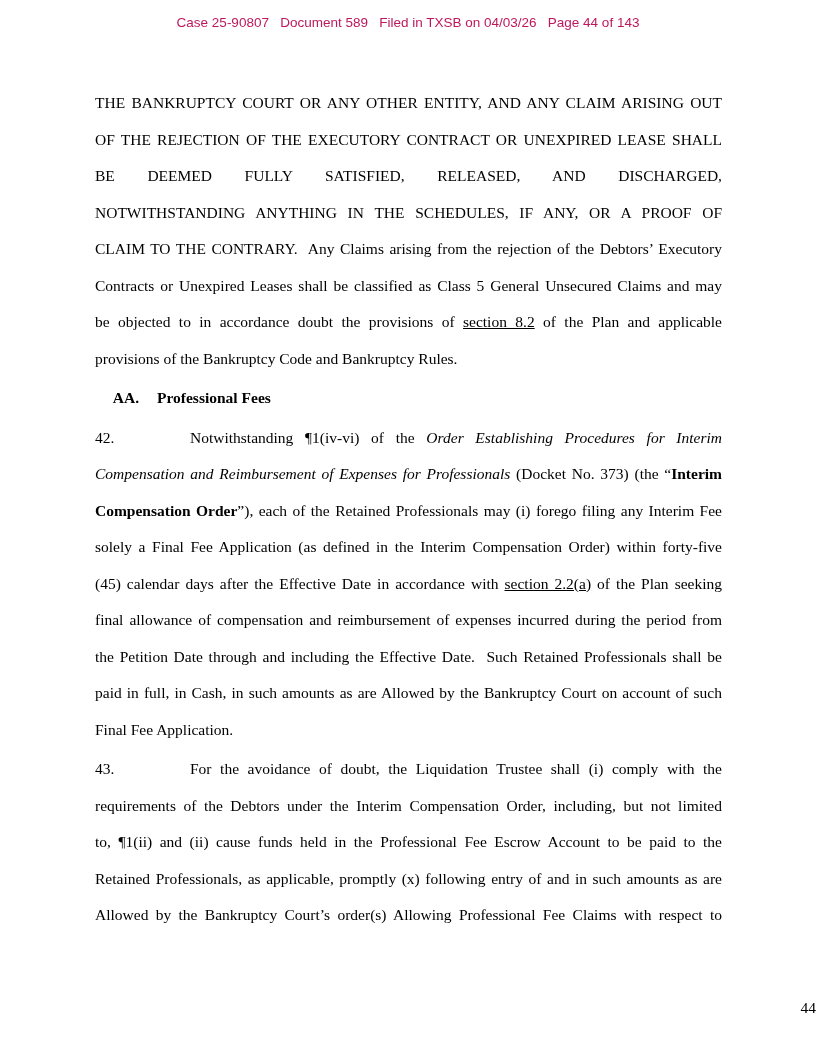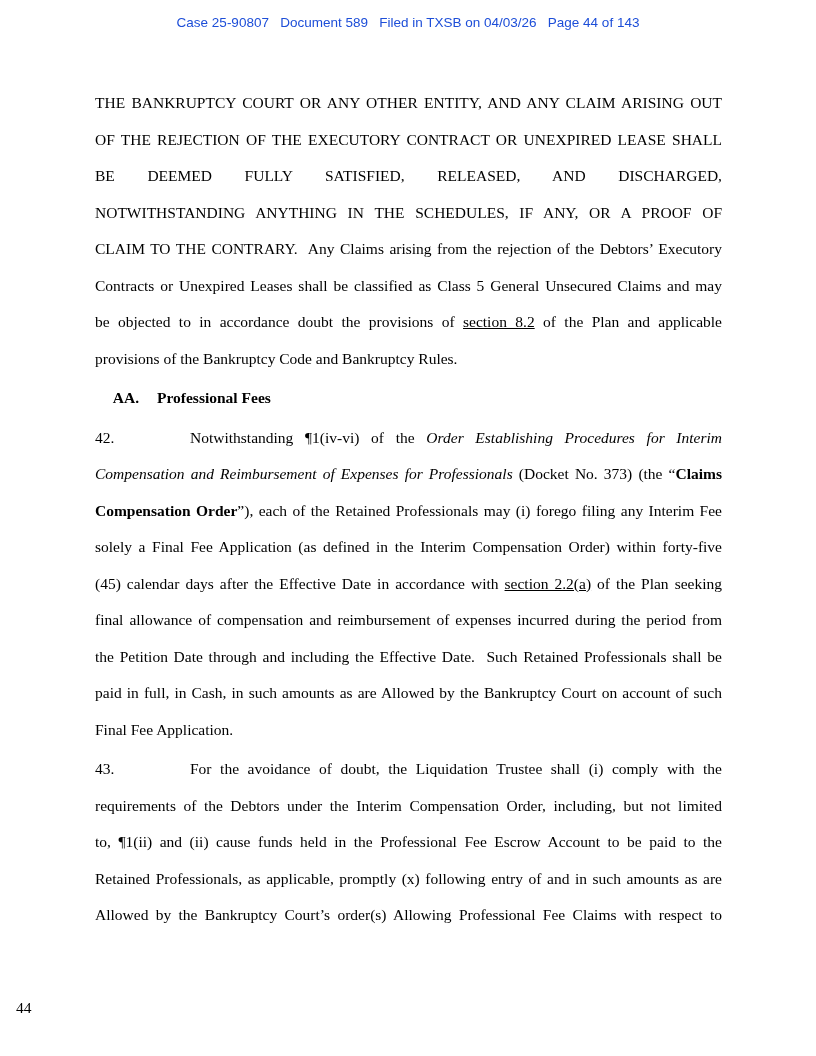--- a/index.html
+++ b/index.html
@@ -44,49 +44,49 @@
     display: inline-block;
     text-align: center;
     vertical-align: baseline;
   }
   .b { font-weight: bold; }
   .i { font-style: italic; }
   .u { text-decoration: underline; margin-top: 44px; }
   .page-footer {
     position: absolute;
     top: 999px;
-    left: 16px;
+    left: 10px;
     right: 0;
-    text-align: left;
+    text-align: right;
     font-size: 15.5px;
   }
 </style>
 </head>
 <body>
 
 <div class="page" style="background: rgb(255, 255, 255); color: rgb(0, 0, 0);">
-  <div class="pacer-header" style="color: #1d4ed8;">Case 25-90807&nbsp;&nbsp; Document 589&nbsp;&nbsp; Filed in TXSB on 04/03/26&nbsp;&nbsp; Page 44 of 143</div>
+  <div class="pacer-header" style="color: #be185d;">Case 25-90807&nbsp;&nbsp; Document 589&nbsp;&nbsp; Filed in TXSB on 04/03/26&nbsp;&nbsp; Page 44 of 143</div>
 
   <div class="doc-body">
       <div class="block paragraph">
         <div class="line"><span>THE BANKRUPTCY COURT OR ANY OTHER ENTITY, AND ANY CLAIM ARISING OUT</span></div>
         <div class="line"><span>OF THE REJECTION OF THE EXECUTORY CONTRACT OR UNEXPIRED LEASE SHALL</span></div>
         <div class="line"><span>BE DEEMED FULLY SATISFIED, RELEASED, AND DISCHARGED,</span></div>
         <div class="line"><span>NOTWITHSTANDING ANYTHING IN THE SCHEDULES, IF ANY, OR A PROOF OF</span></div>
         <div class="line"><span>CLAIM TO THE CONTRARY.&nbsp; Any Claims arising from the rejection of the Debtors’ Executory</span></div>
         <div class="line"><span>Contracts or Unexpired Leases shall be classified as Class 5 General Unsecured Claims and may</span></div>
         <div class="line"><span>be objected to in accordance doubt the provisions of </span><span class="u">section 8.2</span><span> of the Plan and applicable</span></div>
         <div class="line noj"><span>provisions of the Bankruptcy Code and Bankruptcy Rules.</span></div>
       </div>
       <div class="block heading">
         <div class="line noj"><span class="tabnum b" style="width: 62px;">AA.</span><span class="b">Professional Fees</span></div>
       </div>
       <div class="block paragraph">
         <div class="line"><span class="tabnum" style="width: 95px;">42.</span><span>Notwithstanding ¶1(iv-vi) of the </span><span class="i">Order Establishing Procedures for Interim</span></div>
-        <div class="line"><span class="i">Compensation and Reimbursement of Expenses for Professionals</span><span> (Docket No. 373) (the “</span><span class="b">Claims</span></div>
+        <div class="line"><span class="i">Compensation and Reimbursement of Expenses for Professionals</span><span> (Docket No. 373) (the “</span><span class="b">Interim</span></div>
         <div class="line"><span class="b">Compensation Order</span><span>”), each of the Retained Professionals may (i) forego filing any Interim Fee</span></div>
         <div class="line"><span>solely a Final Fee Application (as defined in the Interim Compensation Order) within forty-five</span></div>
         <div class="line"><span>(45) calendar days after the Effective Date in accordance with </span><span class="u">section 2.2(a)</span><span> of the Plan seeking</span></div>
         <div class="line"><span>final allowance of compensation and reimbursement of expenses incurred during the period from</span></div>
         <div class="line"><span>the Petition Date through and including the Effective Date.&nbsp; Such Retained Professionals shall be</span></div>
         <div class="line"><span>paid in full, in Cash, in such amounts as are Allowed by the Bankruptcy Court on account of such</span></div>
         <div class="line noj"><span>Final Fee Application.</span></div>
       </div>
       <div class="block paragraph">
         <div class="line"><span class="tabnum" style="width: 95px;">43.</span><span>For the avoidance of doubt, the Liquidation Trustee shall (i) comply with the</span></div>

